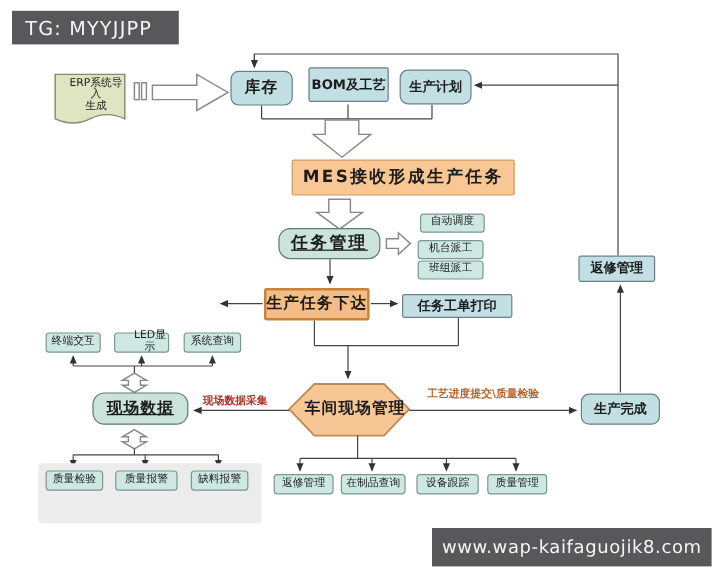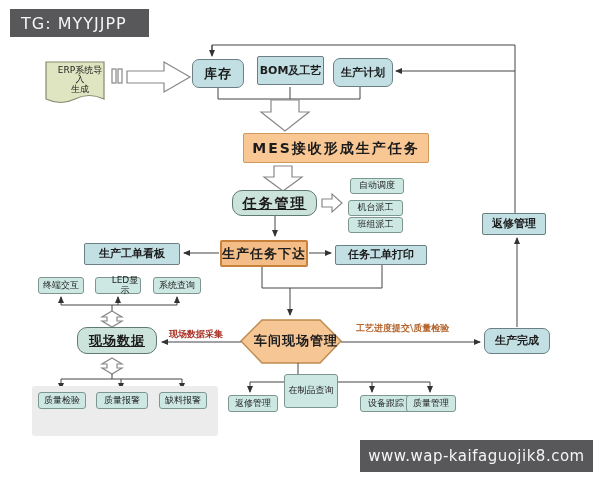--- a/index.html
+++ b/index.html
@@ -130,21 +130,20 @@
   <div class="node blue r2 f11" style="left:257px;top:56px;width:67px;height:29px;">BOM及工艺</div>
   <div class="node blue r6 f11" style="left:333px;top:58px;width:60px;height:29px;">生产计划</div>
 
   <div class="node orange r2 f14" style="left:197px;top:133px;width:186px;height:30px;">MES接收形成生产任务</div>
 
   <div class="node green r8 f14" style="left:232px;top:190px;width:85px;height:26px;">任务管理</div>
   <div class="node small" style="left:350px;top:178px;width:54px;height:16px;">自动调度</div>
   <div class="node small" style="left:348px;top:200px;width:55px;height:16px;">机台派工</div>
   <div class="node small" style="left:348px;top:217px;width:55px;height:16px;">班组派工</div>
 
-  <div class="node blue r2 f11" style="left:84px;top:243px;width:96px;height:22px;">生产工单看板</div>
   <div class="node orange2 r2 f13" style="left:220px;top:240px;width:88px;height:27px;">生产任务下达</div>
   <div class="node blue r2 f11" style="left:335px;top:245px;width:92px;height:20px;">任务工单打印</div>
 
   <div class="node small" style="left:38px;top:277px;width:46px;height:17px;">终端交互</div>
   <div class="node small" style="left:95px;top:277px;width:46px;height:17px;padding-left:14px;">LED显示</div>
   <div class="node small" style="left:153px;top:277px;width:48px;height:17px;">系统查询</div>
 
   <div class="node green r8 f13" style="left:77px;top:327px;width:80px;height:27px;">现场数据</div>
   <div class="node plain f13" style="left:244px;top:330px;width:94px;height:22px;">车间现场管理</div>
 
@@ -152,20 +151,20 @@
   <div class="flow-label" style="left:356px;top:322px;color:var(--label-orange);">工艺进度提交\质量检验</div>
 
   <div class="node blue r2 f11" style="left:482px;top:213px;width:64px;height:22px;">返修管理</div>
   <div class="node blue r6 f11" style="left:484px;top:328px;width:66px;height:26px;">生产完成</div>
 
   <div class="node small" style="left:38px;top:392px;width:48px;height:17px;">质量检验</div>
   <div class="node small" style="left:96px;top:392px;width:52px;height:17px;">质量报警</div>
   <div class="node small" style="left:159px;top:392px;width:48px;height:17px;">缺料报警</div>
 
   <div class="node small" style="left:228px;top:395px;width:50px;height:17px;">返修管理</div>
-  <div class="node small" style="left:284px;top:374px;width:54px;height:34px;">在制品查询</div>
-  <div class="node small" style="left:347px;top:395px;width:52px;height:17px;margin-left:13px;">设备跟踪</div>
+  <div class="node small" style="left:284px;top:395px;width:54px;height:17px;">在制品查询</div>
+  <div class="node small" style="left:347px;top:395px;width:52px;height:17px;">设备跟踪</div>
   <div class="node small" style="left:406px;top:395px;width:50px;height:17px;">质量管理</div>
 
   <div class="banner" id="banner-top">TG: MYYJJPP</div>
   <div class="banner" id="banner-bottom">www.wap-kaifaguojik8.com</div>
 
 </div>
 
 </body></html>

